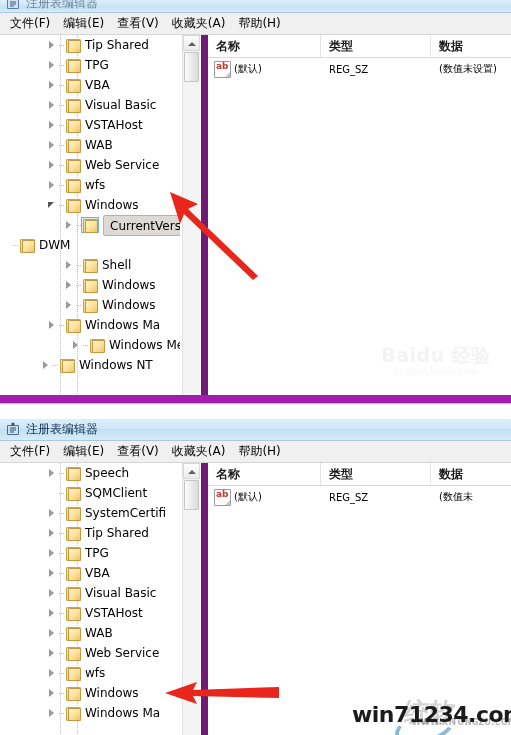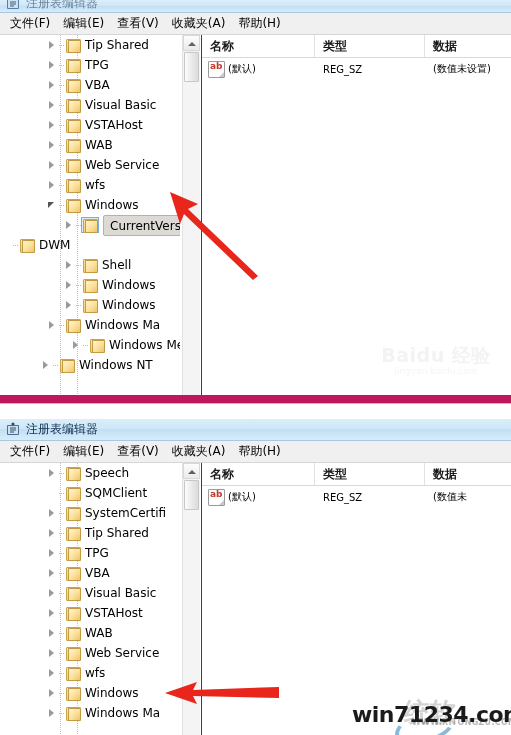--- a/index.html
+++ b/index.html
@@ -11,21 +11,21 @@
     width: 511px;
     height: 735px;
     position: relative;
     font-family: "Liberation Sans", "DejaVu Sans", sans-serif;
     overflow: hidden;
   }
   .regedit-window {
     position: absolute;
     left: 0;
     width: 511px;
-    background: #be185d;
+    background: #a21caf;
     overflow: hidden;
   }
   #window-top { top: 0; height: 404px; }
   #window-bottom { top: 419px; height: 316px; }
 
   
   .titlebar {
     height: 22px;
     background: linear-gradient(to bottom, #dbeefb 0%, #cfe7f8 45%, #c3def3 50%, #d7ecfb 100%);
     border-bottom: 1px solid #a8c8e0;
@@ -78,21 +78,21 @@
     display: flex;
     background: #ffffff;
     position: relative;
   }
   .tree-pane {
     width: 201px;
     flex: 0 0 201px;
     background: #ffffff;
     position: relative;
     overflow: hidden;
-    border-right: 1px solid #701a75;
+    border-right: 7px solid #701a75;
   }
   .tree-scroll {
     position: absolute;
     left: 0; top: 0;
     width: 180px;
     height: 100%;
     overflow: hidden;
   }
 
   

